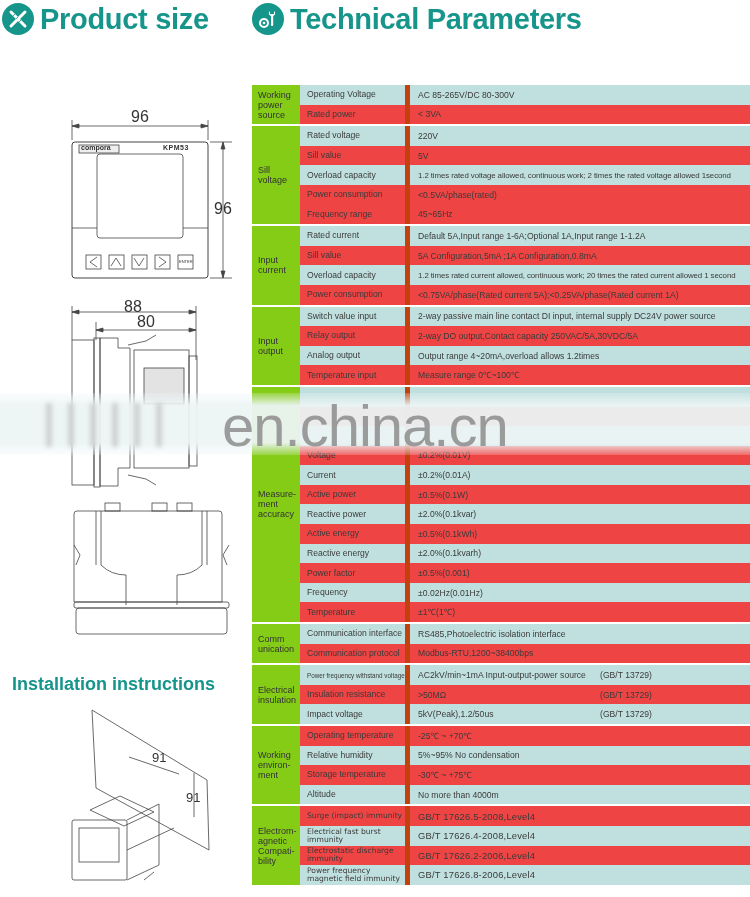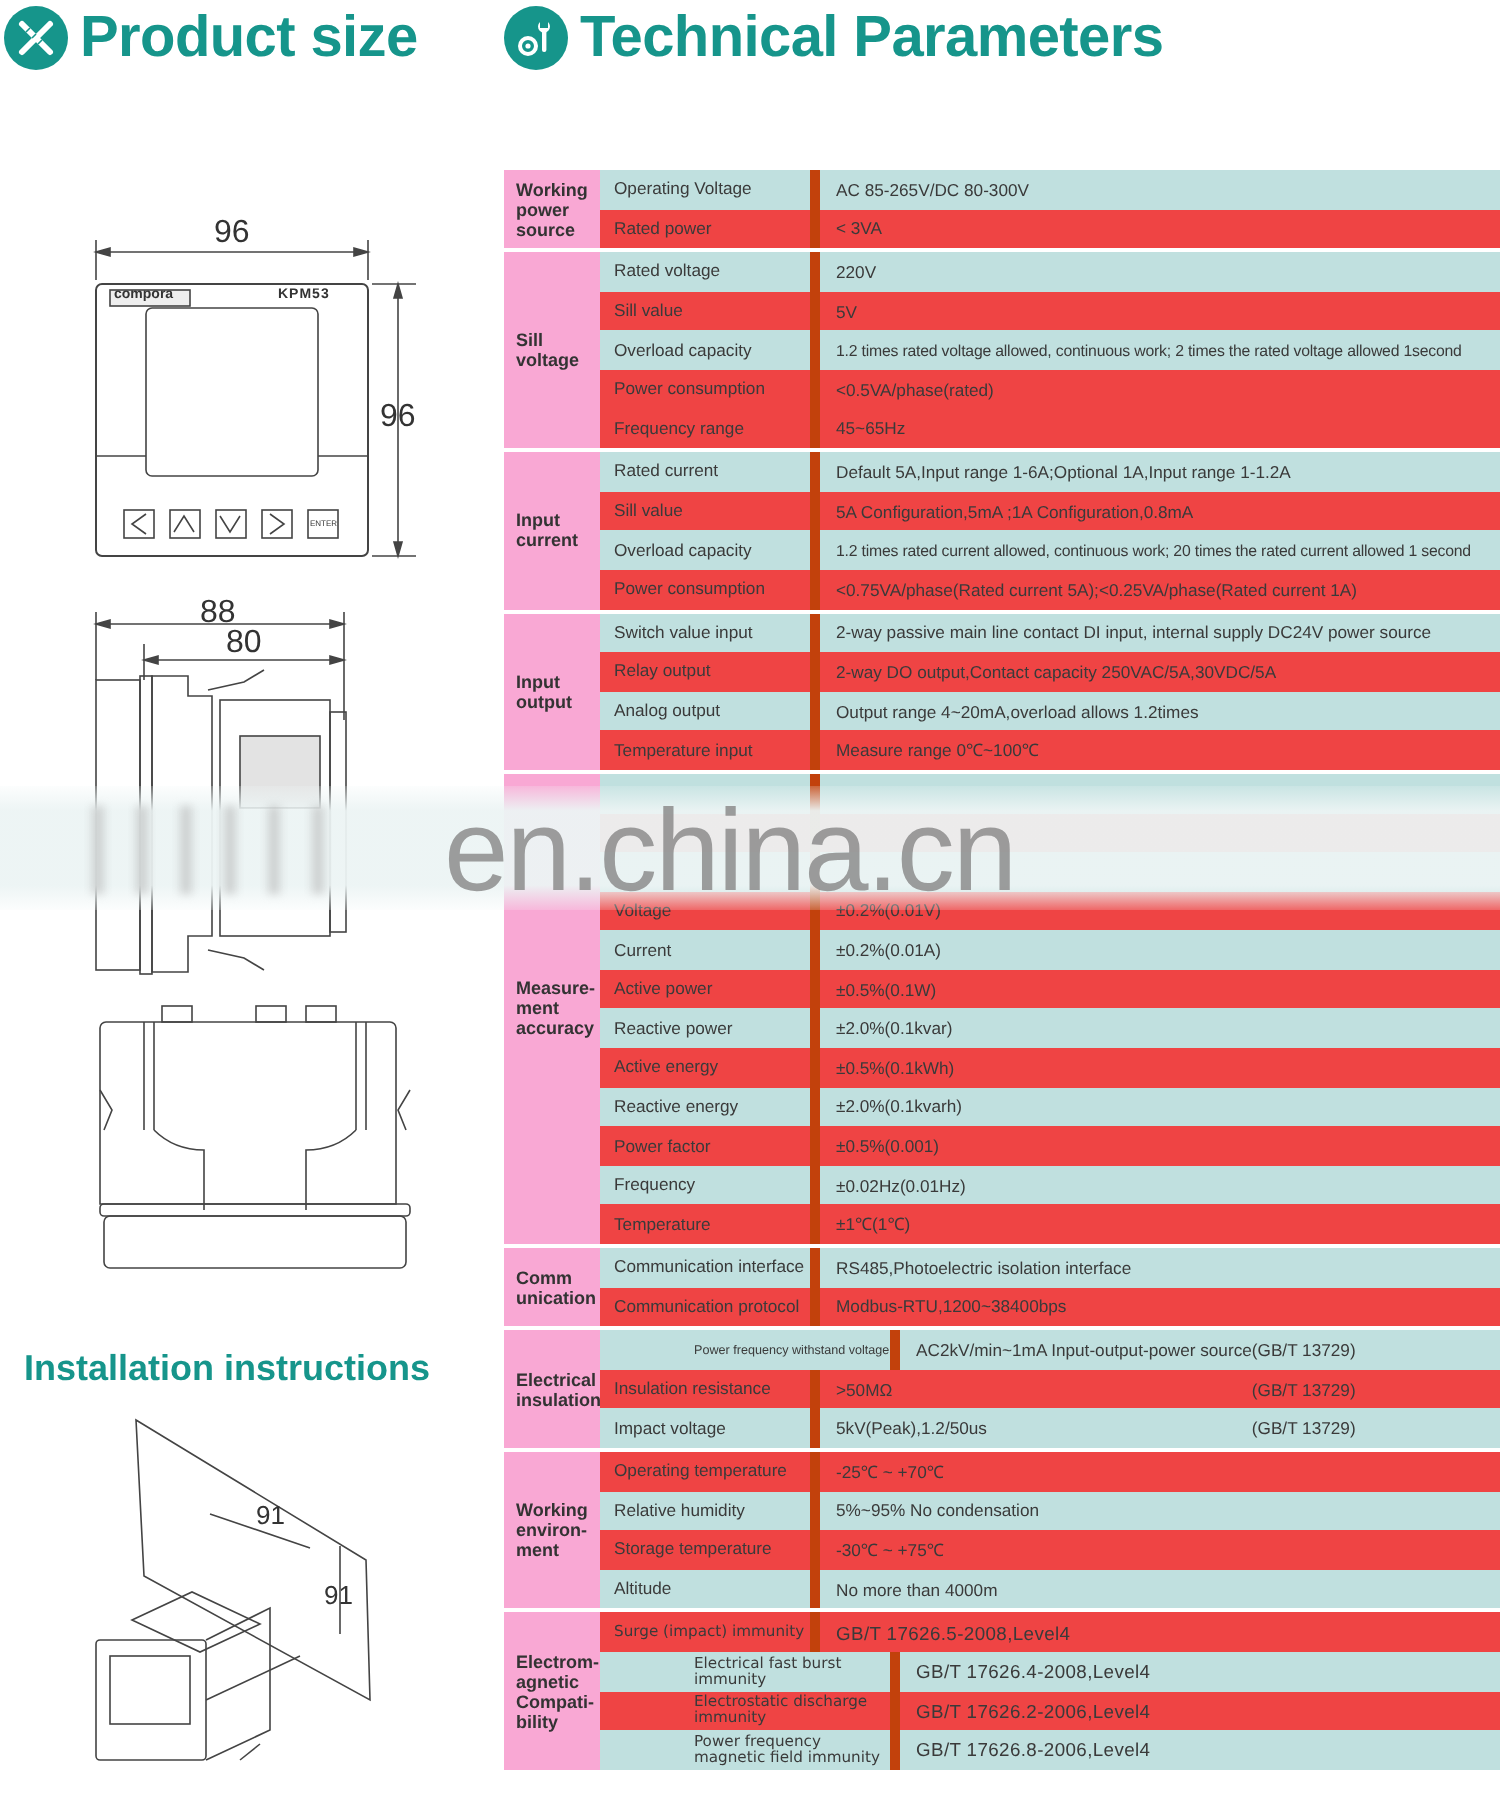--- a/index.html
+++ b/index.html
@@ -13,41 +13,41 @@
     letter-spacing: -0.3px;
   }
   .heading .badge {
     width: 32px; height: 32px; border-radius: 50%; background: #16958b; margin-right: 6px;
     display: flex; align-items: center; justify-content: center; flex: 0 0 auto;
   }
   #h-product { left: 2px; justify-content: flex-end; }
   #h-tech { left: 252px; }
 
   
-  .drawing { position: absolute; }
+  .drawing { position: absolute; margin-left: 24px; }
   .dim { position: absolute; font-size: 16px; color: #333; font-family: "Liberation Sans", sans-serif; }
 
   #install-title {
     position: absolute; left: 12px; top: 674px; font-size: 18px; font-weight: bold; color: #16958b;
     font-family: "Liberation Sans", sans-serif;
   }
 
   
   #spec-table { position: absolute; left: 252px; top: 85px; width: 498px; }
   .group { display: flex; border-bottom: 2px solid #ffffff; }
   .group-label {
-    width: 48px; flex: 0 0 48px; background: #f9a8d4; font-size: 9px; line-height: 10px; color: #333;
-    display: flex; align-items: center; padding-left: 6px; padding-right: 2px; font-weight: bold;
+    width: 48px; flex: 0 0 48px; background: #84cc16; font-size: 9px; line-height: 10px; color: #333;
+    display: flex; align-items: center; padding-left: 6px; padding-right: 2px;
   }
   .rows { flex: 1; }
   .row { display: flex; height: 19.6px; align-items: center; font-size: 8.6px; color: #3a3a3a; }
   .row.dark { background: #c0e0df; }
   .row.light { background: #ef4444; }
   .row .param { width: 110px; flex: 0 0 110px; padding-left: 7px; border-right: 5px solid #c2410c; height: 100%; display: flex; align-items: center; line-height: 9px; }
-  .row .param.small { font-size: 6.3px; margin-left: 40px; }
+  .row .param.small { font-size: 6.3px; }
   .row .param.tiny2 { font-size: 7.6px; line-height: 8px; font-family: "DejaVu Sans", sans-serif; }
   .row .value { flex: 1; padding-left: 8px; white-space: nowrap; overflow: hidden; display: flex; align-items: center; height: 100%; }
   .row .value.tight { font-size: 7.9px; letter-spacing: -0.1px; }
   .row .value .std { margin-left: auto; margin-right: 98px; }
   .row .value.emc { font-size: 9.4px; letter-spacing: 0.2px; }
 
   .blur-band {
     position: absolute; left: 0; top: 393px; width: 750px; height: 62px;
     background: linear-gradient(180deg, rgba(240,247,247,0.2), rgba(236,244,244,0.95) 20%, rgba(236,244,244,0.95) 80%, rgba(240,247,247,0.2));
   }

